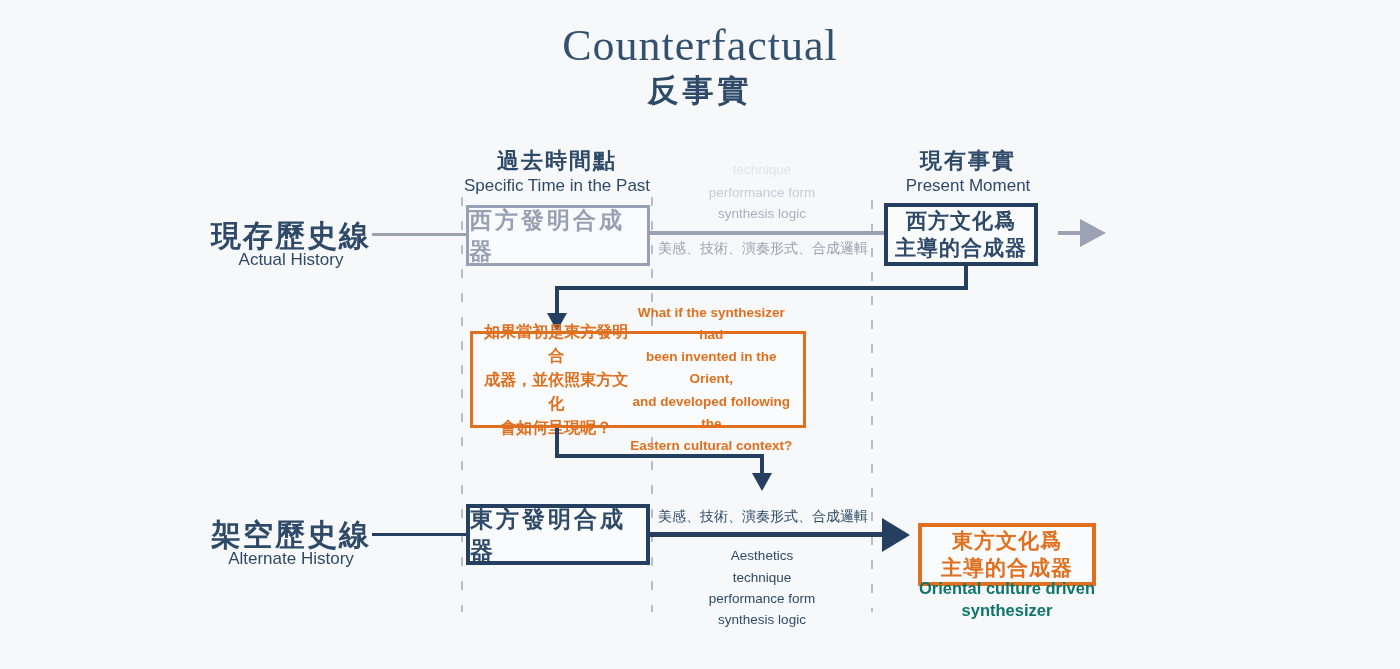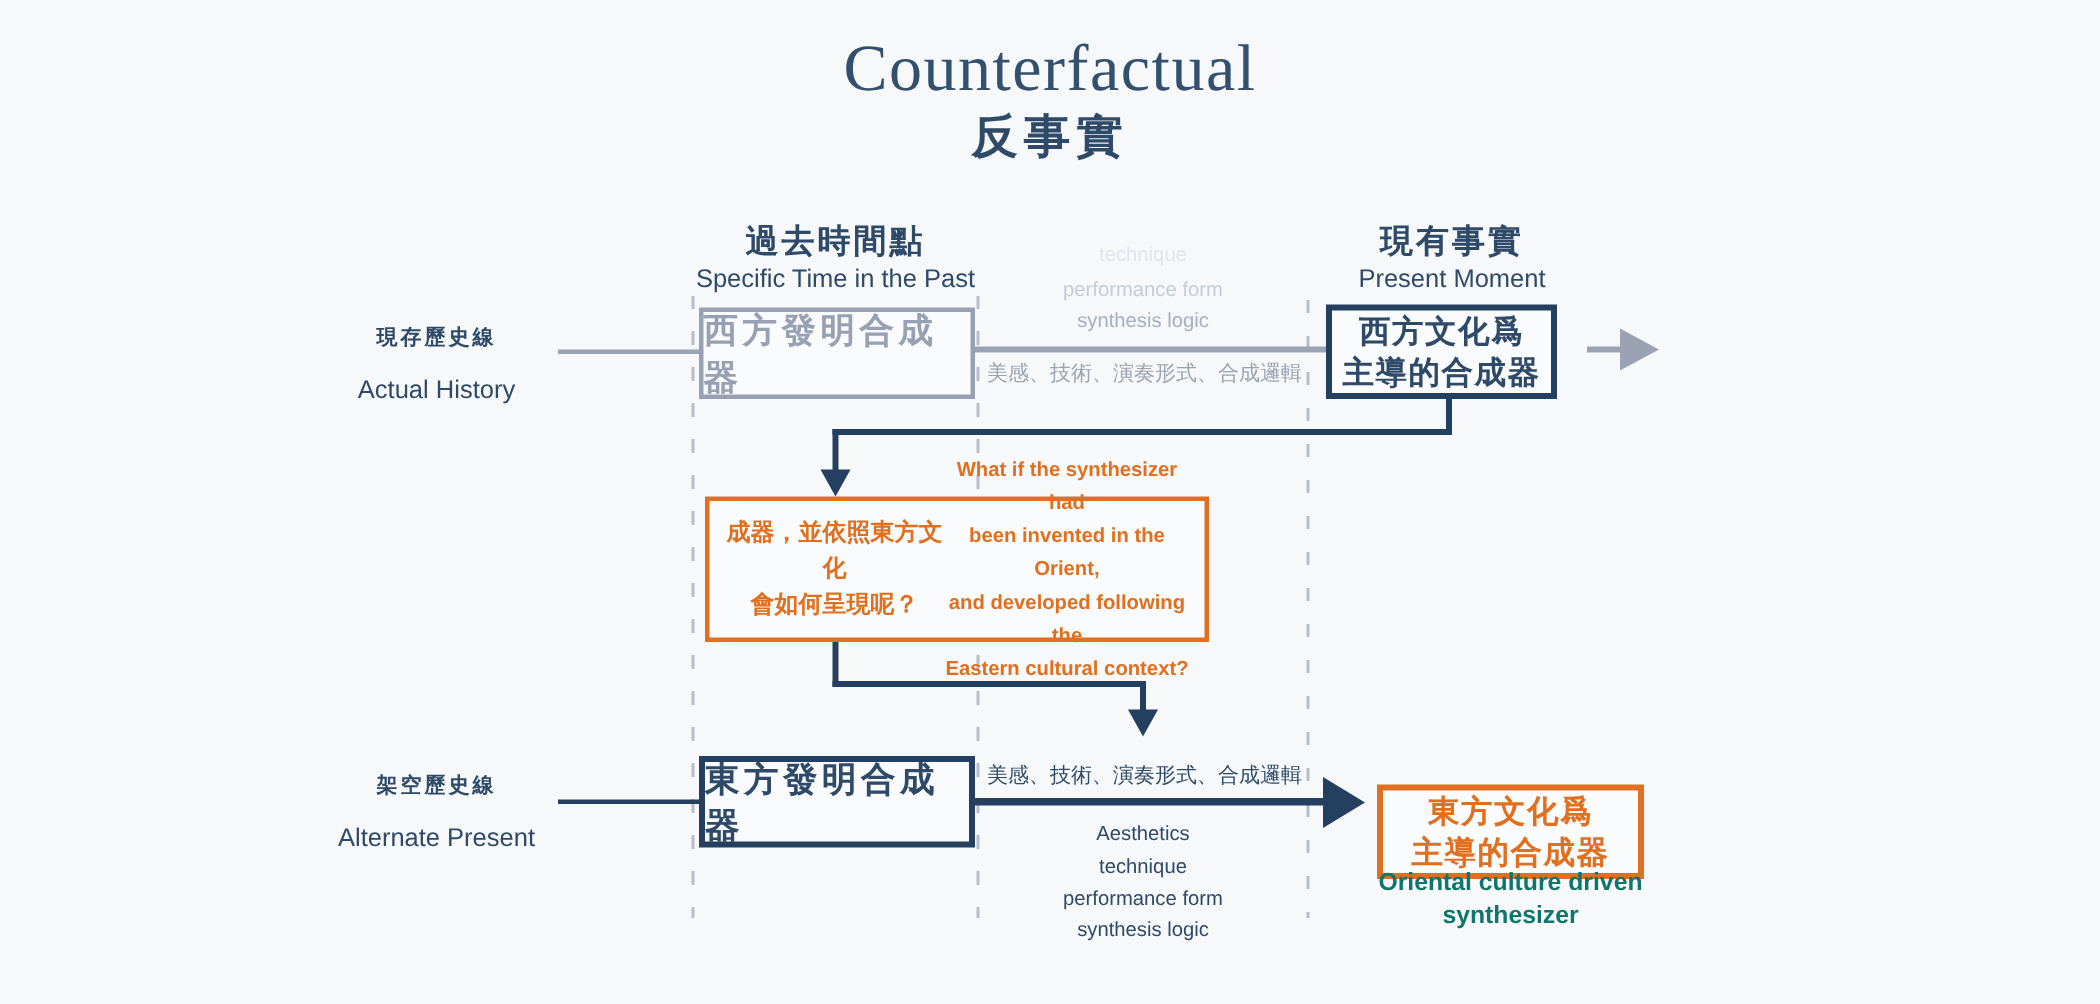--- a/index.html
+++ b/index.html
@@ -15,21 +15,21 @@
   .title-en{left:450px;top:20px;width:500px;font-family:"Liberation Serif", serif;
     font-size:44px;letter-spacing:1px;color:#33516f;}
   .title-zh{left:450px;top:70px;width:500px;font-family:"Liberation Serif", serif;
     font-size:31px;font-weight:bold;color:#2e4a68;letter-spacing:4px;}
   
   .vdash{width:2px;background:repeating-linear-gradient(to bottom,#b7bdc9 0 9px,transparent 9px 24px);}
   
   .hdr-zh{font-family:"Liberation Serif", serif;font-size:22px;font-weight:bold;letter-spacing:2px;}
   .hdr-en{font-size:17px;}
   
-  .lbl-zh{font-family:"Liberation Serif", serif;font-size:14px;font-weight:bold;letter-spacing:2px;}
+  .lbl-zh{font-family:"Liberation Serif", serif;font-size:30px;font-weight:bold;letter-spacing:2px;}
   .lbl-en{font-size:17px;}
   
   .box{display:flex;align-items:center;justify-content:center;flex-direction:column;
     background:#fafbfc;box-sizing:border-box;font-family:"Liberation Serif", serif;}
   .box-gray{border:3px solid #98a1b3;color:#98a1b3;}
   .box-navy{border:4px solid #243f5f;color:#2e4a68;}
   .box-orange{border:4px solid #e0701f;color:#e0701f;margin-top:20px;}
   .box-big-text{font-size:23px;font-weight:600;letter-spacing:3px;}
   .box-two-line{font-size:21px;font-weight:600;letter-spacing:1px;line-height:1.25;text-align:center;}
   
@@ -92,38 +92,39 @@
 <div class="abs line-gray" style="left:1058px;top:231px;width:22px;height:4px;"></div>
 <div class="abs tri-right-gray" style="left:1080px;top:219px;"></div>
 
 <div class="abs line-navy" style="left:964px;top:266px;width:4px;height:24px;"></div>
 <div class="abs line-navy" style="left:555px;top:286px;width:413px;height:4px;"></div>
 <div class="abs line-navy" style="left:555px;top:286px;width:4px;height:28px;"></div>
 <div class="abs tri-down-navy" style="left:547px;top:313px;"></div>
 
 <div class="abs qbox" style="left:470px;top:331px;width:336px;height:97px;">
   <div class="q-zh">
+    <div>如果當初是東方發明合</div>
     <div>成器，並依照東方文化</div>
     <div>會如何呈現呢？</div>
   </div>
   <div class="q-en">
     <div>What if the synthesizer had</div>
     <div>been invented in the Orient,</div>
     <div>and developed following the</div>
     <div>Eastern cultural context?</div>
   </div>
 </div>
 
 <div class="abs line-navy" style="left:555px;top:428px;width:4px;height:30px;"></div>
 <div class="abs line-navy" style="left:555px;top:454px;width:209px;height:4px;"></div>
 <div class="abs line-navy" style="left:760px;top:454px;width:4px;height:20px;"></div>
 <div class="abs tri-down-navy" style="left:752px;top:473px;"></div>
 
 <div class="abs center lbl-zh" style="left:186px;top:515px;width:210px;">架空歷史線</div>
-<div class="abs center lbl-en" style="left:186px;top:549px;width:210px;">Alternate Present</div>
+<div class="abs center lbl-en" style="left:186px;top:549px;width:210px;">Alternate History</div>
 
 <div class="abs line-navy" style="left:372px;top:533px;width:94px;height:3px;"></div>
 
 <div class="abs box box-navy" style="left:466px;top:504px;width:184px;height:61px;">
   <div class="box-big-text" style="color:#2e4a68;">東方發明合成器</div>
 </div>
 
 <div class="abs center factors factors-navy" style="left:654px;top:508px;width:218px;">美感、技術、演奏形式、合成邏輯</div>
 <div class="abs line-navy" style="left:650px;top:532px;width:234px;height:5px;"></div>
 <div class="abs tri-right-navy" style="left:882px;top:518px;"></div>

